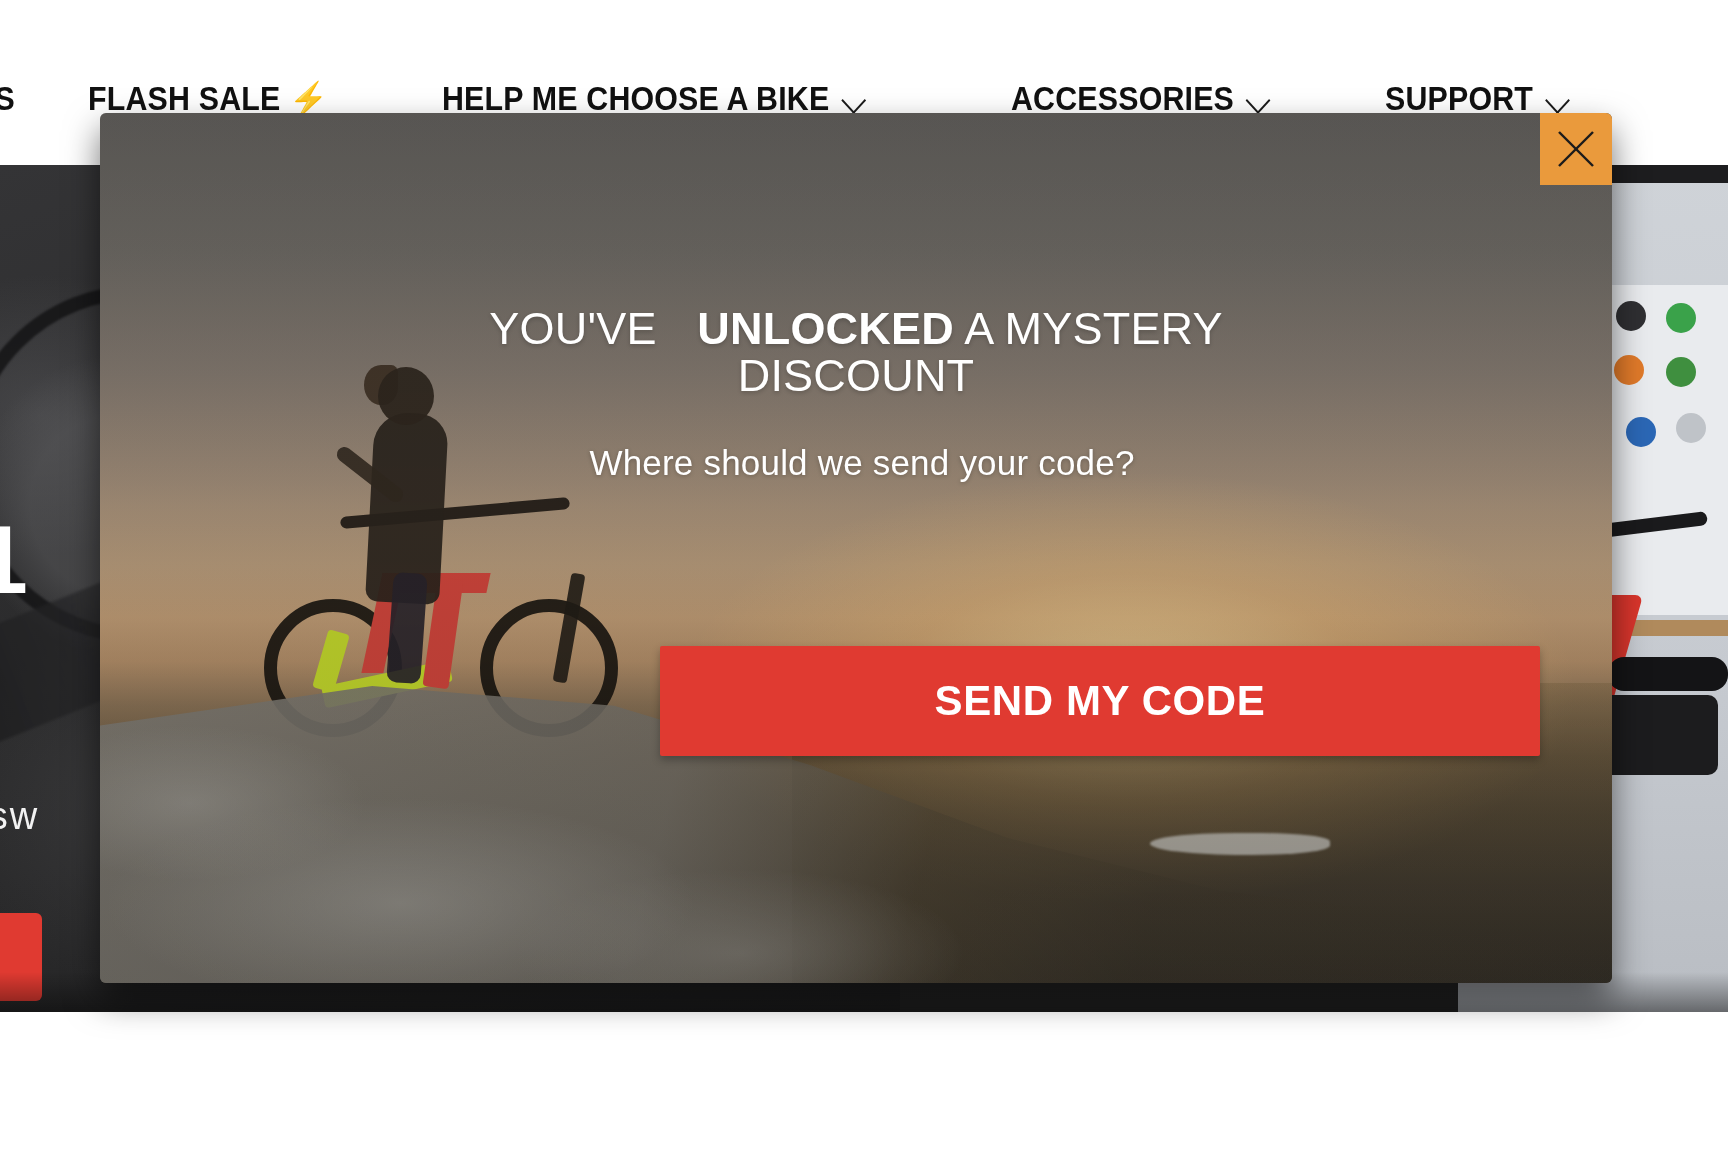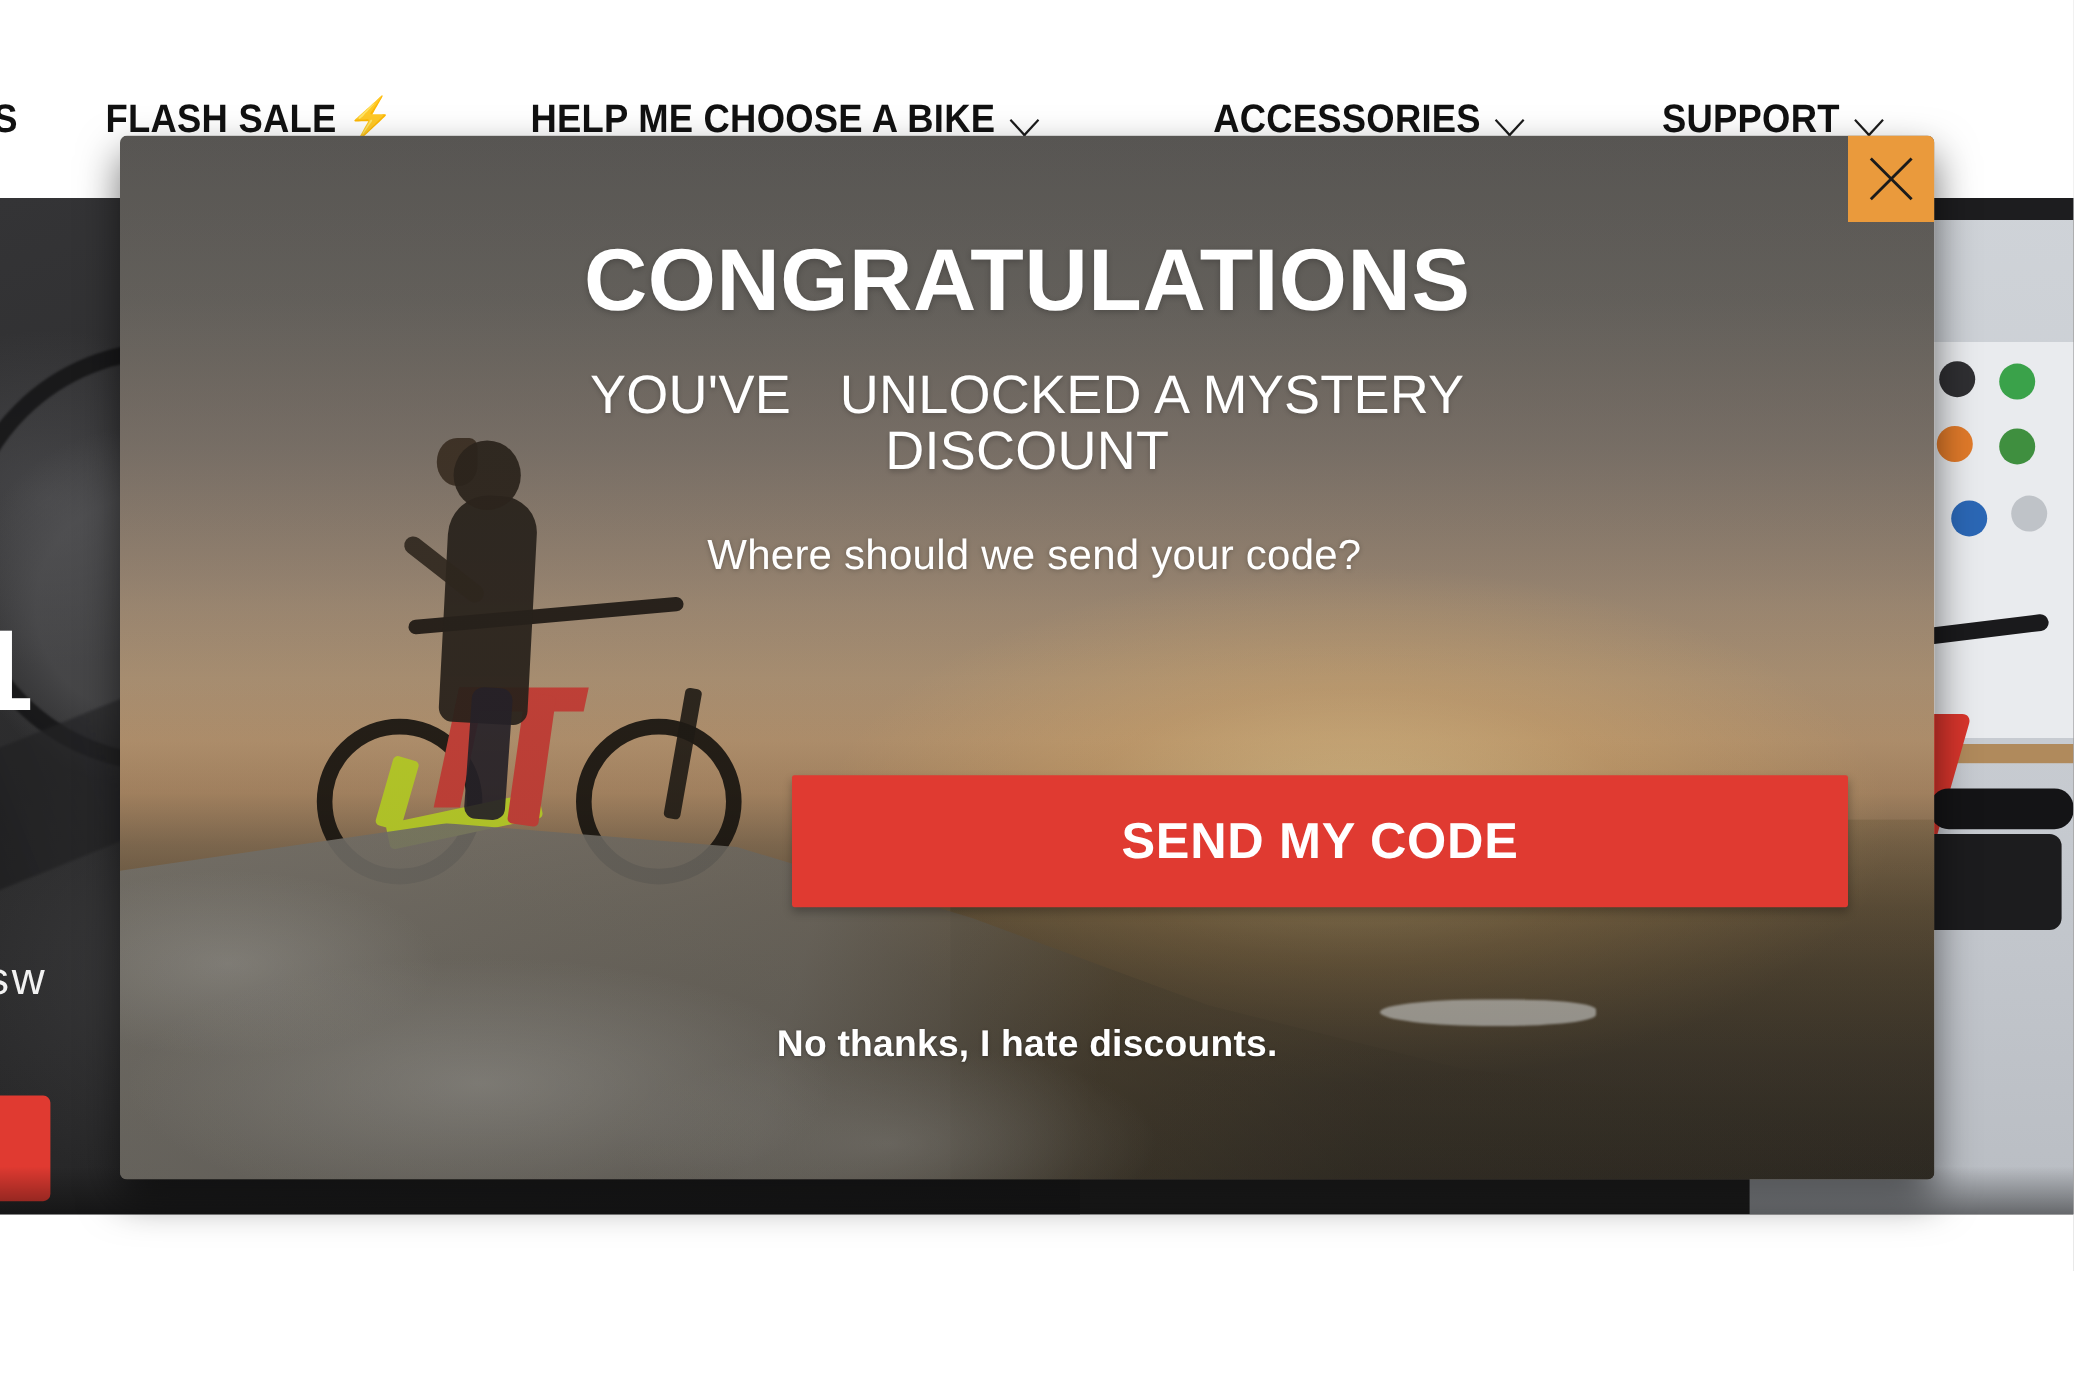--- a/index.html
+++ b/index.html
@@ -442,21 +442,21 @@
     left: 300px; right: 300px;
     top: 192px;
     color: #ffffff;
     font-family: "Liberation Sans", sans-serif;
     font-weight: 400;
     font-size: 45px;
     line-height: 1.05;
     letter-spacing: 0.2px;
     text-shadow: 0 2px 4px rgba(0,0,0,0.20);
   }
-  .m-sub b { font-weight: 400; margin-left: 28px; }
+  .m-sub b { font-weight: 700; margin-left: 28px; }
   .m-question {
     position: absolute;
     left: 0; right: 0;
     top: 330px;
     color: #ffffff;
     font-family: "Liberation Sans", sans-serif;
     font-weight: 400;
     font-size: 35px;
     letter-spacing: 0.2px;
     text-shadow: 0 1px 4px rgba(0,0,0,0.25);
@@ -607,27 +607,25 @@
 
     <button class="close-btn">
       <svg width="42" height="42" viewBox="0 0 42 42">
         <line x1="4" y1="4" x2="38" y2="38" stroke="#1b1b1b" stroke-width="2.4"></line>
         <line x1="38" y1="4" x2="4" y2="38" stroke="#1b1b1b" stroke-width="2.4"></line>
       </svg>
     </button>
 
     <div class="modal-content">
 
-      <h1 class="m-title">CONGRATULATIONS</h1>
 
       <h2 class="m-sub"><span>YOU'VE </span><b>UNLOCKED</b><span> A MYSTERY DISCOUNT</span></h2>
 
       <p class="m-question">Where should we send your code?</p>
 
 
       <button class="send-btn">SEND MY CODE</button>
 
-      <a class="decline-link" href="#">No thanks, I hate discounts.</a>
 
     </div>
   </div>
 
 </div>
 
 </body></html>

